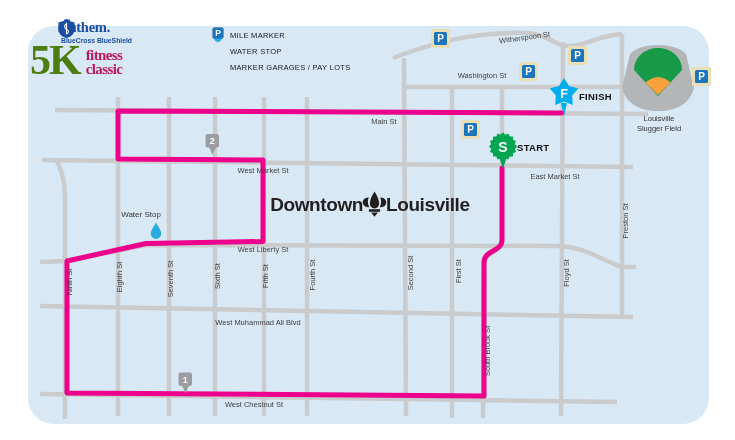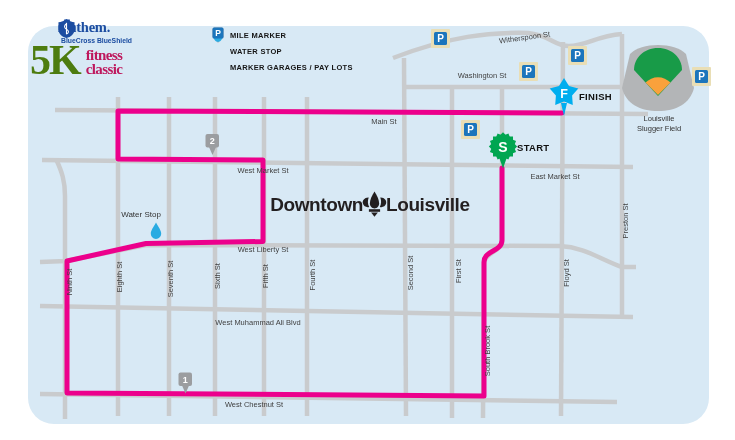--- a/index.html
+++ b/index.html
@@ -12,21 +12,21 @@
   .brand{font-family:"Liberation Serif",serif;font-weight:bold;font-size:14.5px;color:#1c4da1;letter-spacing:-0.2px;}
   .logo-sub{position:absolute;left:31px;top:21px;font-weight:bold;font-size:6.8px;color:#1c4da1;}
   .logo-event{position:absolute;left:0;top:27px;display:flex;}
   .k5{font-family:"Liberation Serif",serif;font-weight:bold;font-size:42px;line-height:0.82;color:#4d7c0f;letter-spacing:-2px;}
   .fc{margin-left:6px;margin-top:6px;font-family:"Liberation Serif",serif;font-weight:bold;font-size:15px;line-height:13.5px;color:#be185d;letter-spacing:-0.6px;}
 
   
   .legend{position:absolute;left:212px;top:27px;}
   .legend-row{display:flex;align-items:center;gap:6px;height:16px;}
   .legend-icon{width:12px;display:flex;justify-content:center;}
-  .legend-label{font-weight:bold;font-size:7.5px;letter-spacing:0.3px;color:#161616;}
+  .legend-label{font-weight:normal;font-size:7.5px;letter-spacing:0.3px;color:#161616;}
 
   
   .st-label{font-family:"Liberation Sans",sans-serif;font-size:7.5px;fill:#3f3f3f;}
   .marker-label{font-family:"Liberation Sans",sans-serif;font-size:9.5px;font-weight:bold;fill:#111;letter-spacing:0.3px;}
   .small-label{font-family:"Liberation Sans",sans-serif;font-size:8px;fill:#333;}
   .landmark-label{font-family:"Liberation Sans",sans-serif;font-size:7.5px;fill:#333;}
   .title-text{font-family:"Liberation Sans",sans-serif;font-size:19px;font-weight:bold;fill:#231f20;letter-spacing:-0.4px;}
   .p-letter{font-family:"Liberation Sans",sans-serif;font-size:10px;font-weight:bold;fill:#fff;text-anchor:middle;}
   .p-letter-sm{font-family:"Liberation Sans",sans-serif;font-size:8.5px;font-weight:bold;fill:#fff;text-anchor:middle;}
   .num-letter{font-family:"Liberation Sans",sans-serif;font-size:9px;font-weight:bold;fill:#fff;text-anchor:middle;}

